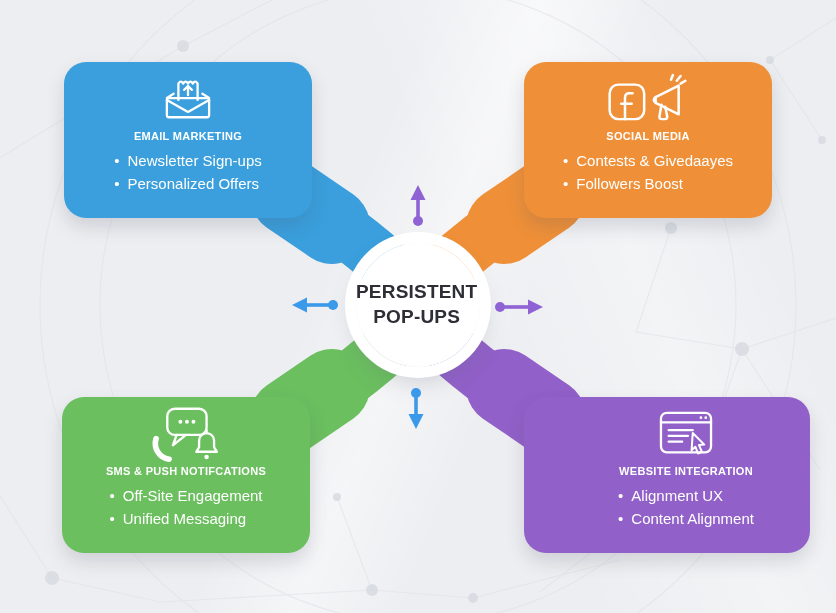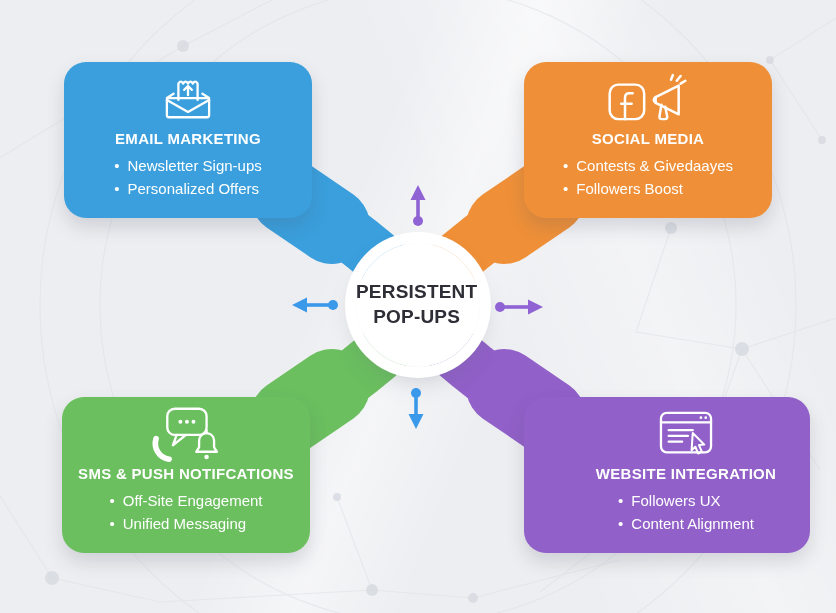--- a/index.html
+++ b/index.html
@@ -14,21 +14,21 @@
   .layer{position:absolute;left:0;top:0;pointer-events:none;}
   .card{
     position:absolute;width:248px;height:156px;border-radius:22px;color:#fff;
     text-align:center;box-shadow:0 9px 18px rgba(70,80,100,.18);
   }
   .card-email{left:64px;top:62px;background:#3a9fdc;}
   .card-social{left:524px;top:62px;background:#ef9038;}
   .card-sms{left:62px;top:397px;background:#6bbf5f;}
   .card-web{left:524px;top:397px;background:#9160c8;padding-left:38px;}
   .card .icon{height:58px;margin-top:8px;display:flex;align-items:center;justify-content:center;}
-  .card-title{font-size:15px;font-weight:700;letter-spacing:.3px;white-space:nowrap;margin-top:2px;}
+  .card-title{font-size:11px;font-weight:700;letter-spacing:.3px;white-space:nowrap;margin-top:2px;}
   .bullets{display:inline-block;text-align:left;font-size:15px;line-height:1.55;margin-top:7px;}
   .bullet .b-dot{margin-right:8px;}
   .center-circle{
     position:absolute;left:356px;top:243px;width:124px;height:124px;border-radius:50%;
     background:radial-gradient(circle at 50% 42%, #ffffff 70%, #f4f5f8 100%);
     box-shadow:0 0 0 5px rgba(255,255,255,.45), 0 0 0 11px #ffffff, 0 12px 26px rgba(90,100,120,.30);
     display:flex;align-items:center;justify-content:flex-start;text-align:center;
   }
   .center-text{font-size:19px;font-weight:700;letter-spacing:.2px;line-height:1.3;color:#2e2e36;}
 </style>
@@ -135,21 +135,21 @@
         <rect x="5" y="5" width="52" height="41" rx="6"></rect>
         <path d="M5,15 H57"></path>
         <circle cx="46.5" cy="10" r="1.4" fill="#fff" stroke="none"></circle>
         <circle cx="51.5" cy="10" r="1.4" fill="#fff" stroke="none"></circle>
         <path d="M13,23 H38 M13,29 H33 M13,35 H27"></path>
         <path d="M38,26 L50,38 L44.5,38.5 L47.5,45.5 L43.5,47.2 L40.7,40.2 L36.8,44 Z" stroke-width="2.1"></path>
       </svg>
     </div>
     <div class="card-title">WEBSITE INTEGRATION</div>
     <div class="bullets">
-      <div class="bullet"><span class="b-dot">•</span><span>Followers UX</span></div>
+      <div class="bullet"><span class="b-dot">•</span><span>Alignment UX</span></div>
       <div class="bullet"><span class="b-dot">•</span><span>Content Alignment</span></div>
     </div>
   </div>
 
   <div class="center-circle">
     <div class="center-text">
       <span>PERSISTENT</span><br>
       <span>POP-UPS</span>
     </div>
   </div>

